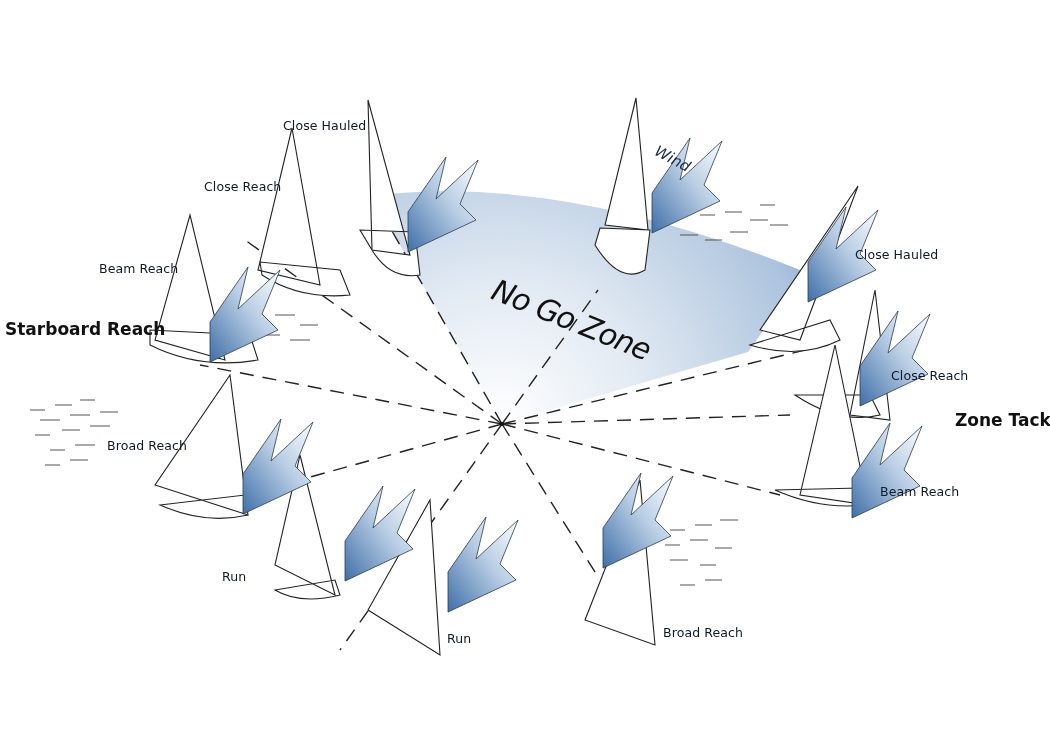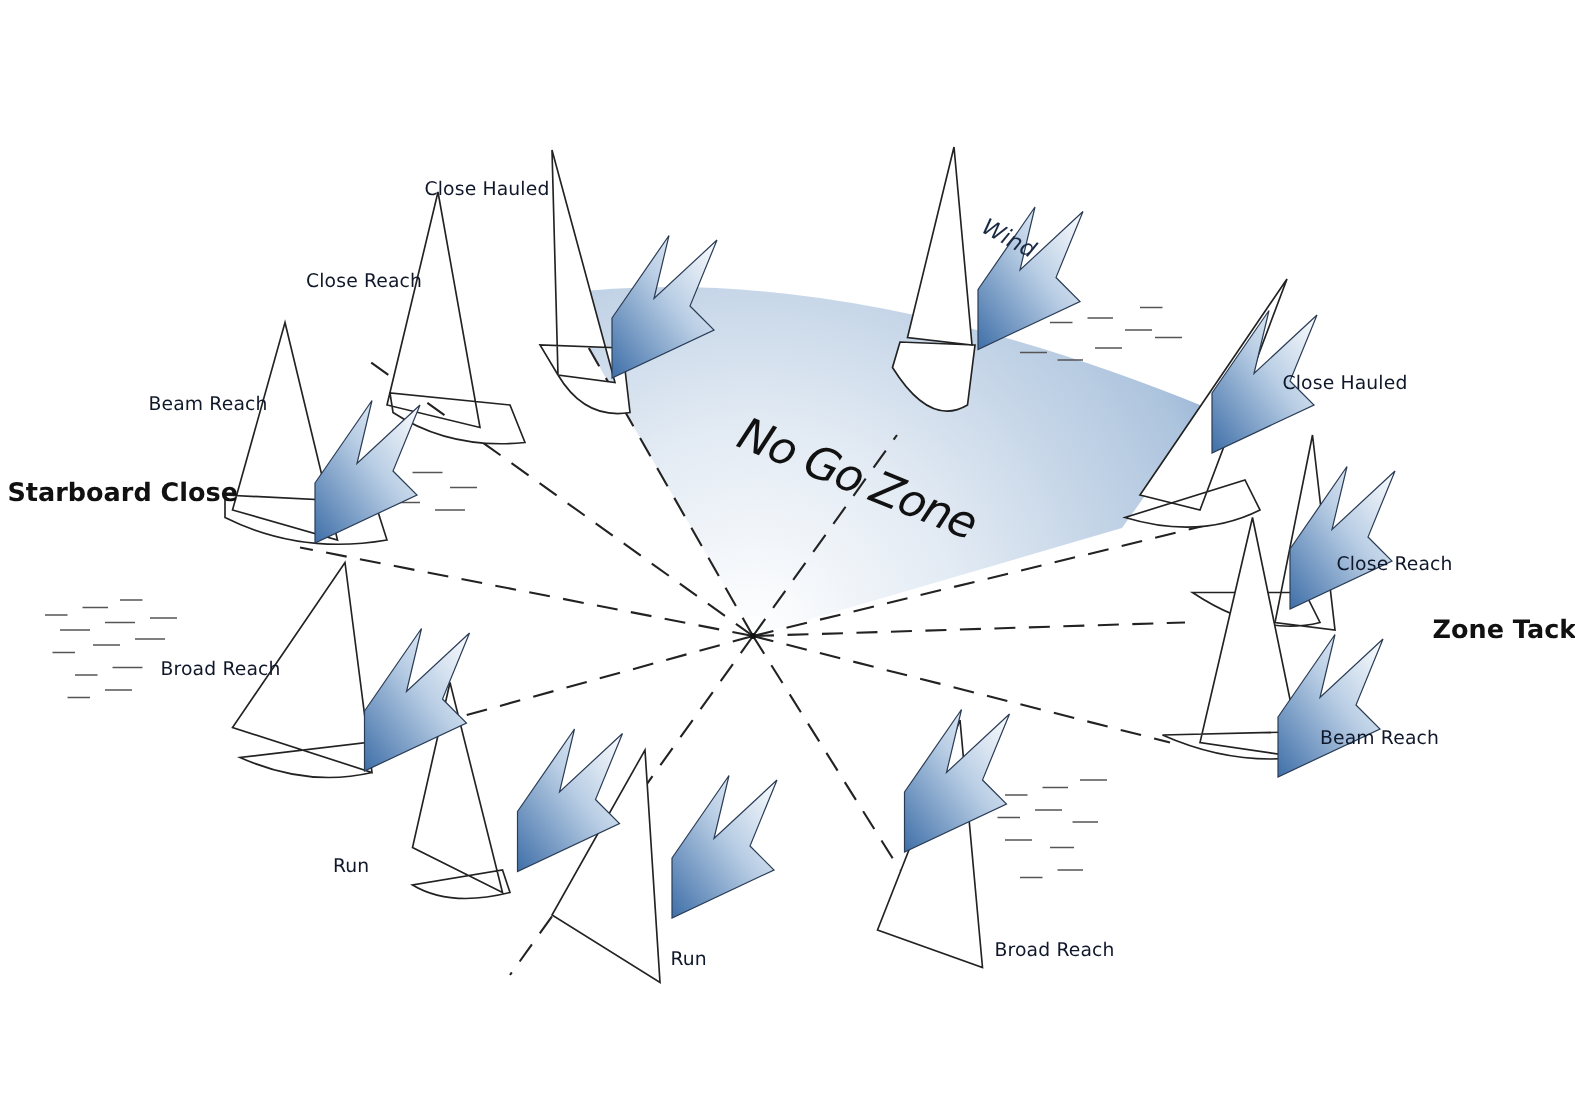--- a/index.html
+++ b/index.html
@@ -110,21 +110,21 @@
     <use href="#arrow" transform="translate(243,474)"></use>
     <use href="#arrow" transform="translate(345,541)"></use>
     <use href="#arrow" transform="translate(448,572)"></use>
     <use href="#arrow" transform="translate(603,528)"></use>
   </g>
 </svg>
 
 <div class="zone" style="left:500px; top:272px;">No Go Zone</div>
 <div class="wind-lbl" style="left:660px; top:142px;">Wind</div>
 
-<div class="tack" style="left:5px; top:319px;">Starboard Close</div>
+<div class="tack" style="left:5px; top:319px;">Starboard Reach</div>
 <div class="tack" style="left:955px; top:410px;">Zone Tack</div>
 
 <div class="lbl" style="left:283px; top:118px;">Close Hauled</div>
 <div class="lbl" style="left:204px; top:179px;">Close Reach</div>
 <div class="lbl" style="left:99px; top:261px;">Beam Reach</div>
 <div class="lbl" style="left:107px; top:438px;">Broad Reach</div>
 <div class="lbl" style="left:222px; top:569px;">Run</div>
 
 <div class="lbl" style="left:855px; top:247px;">Close Hauled</div>
 <div class="lbl" style="left:891px; top:368px;">Close Reach</div>

